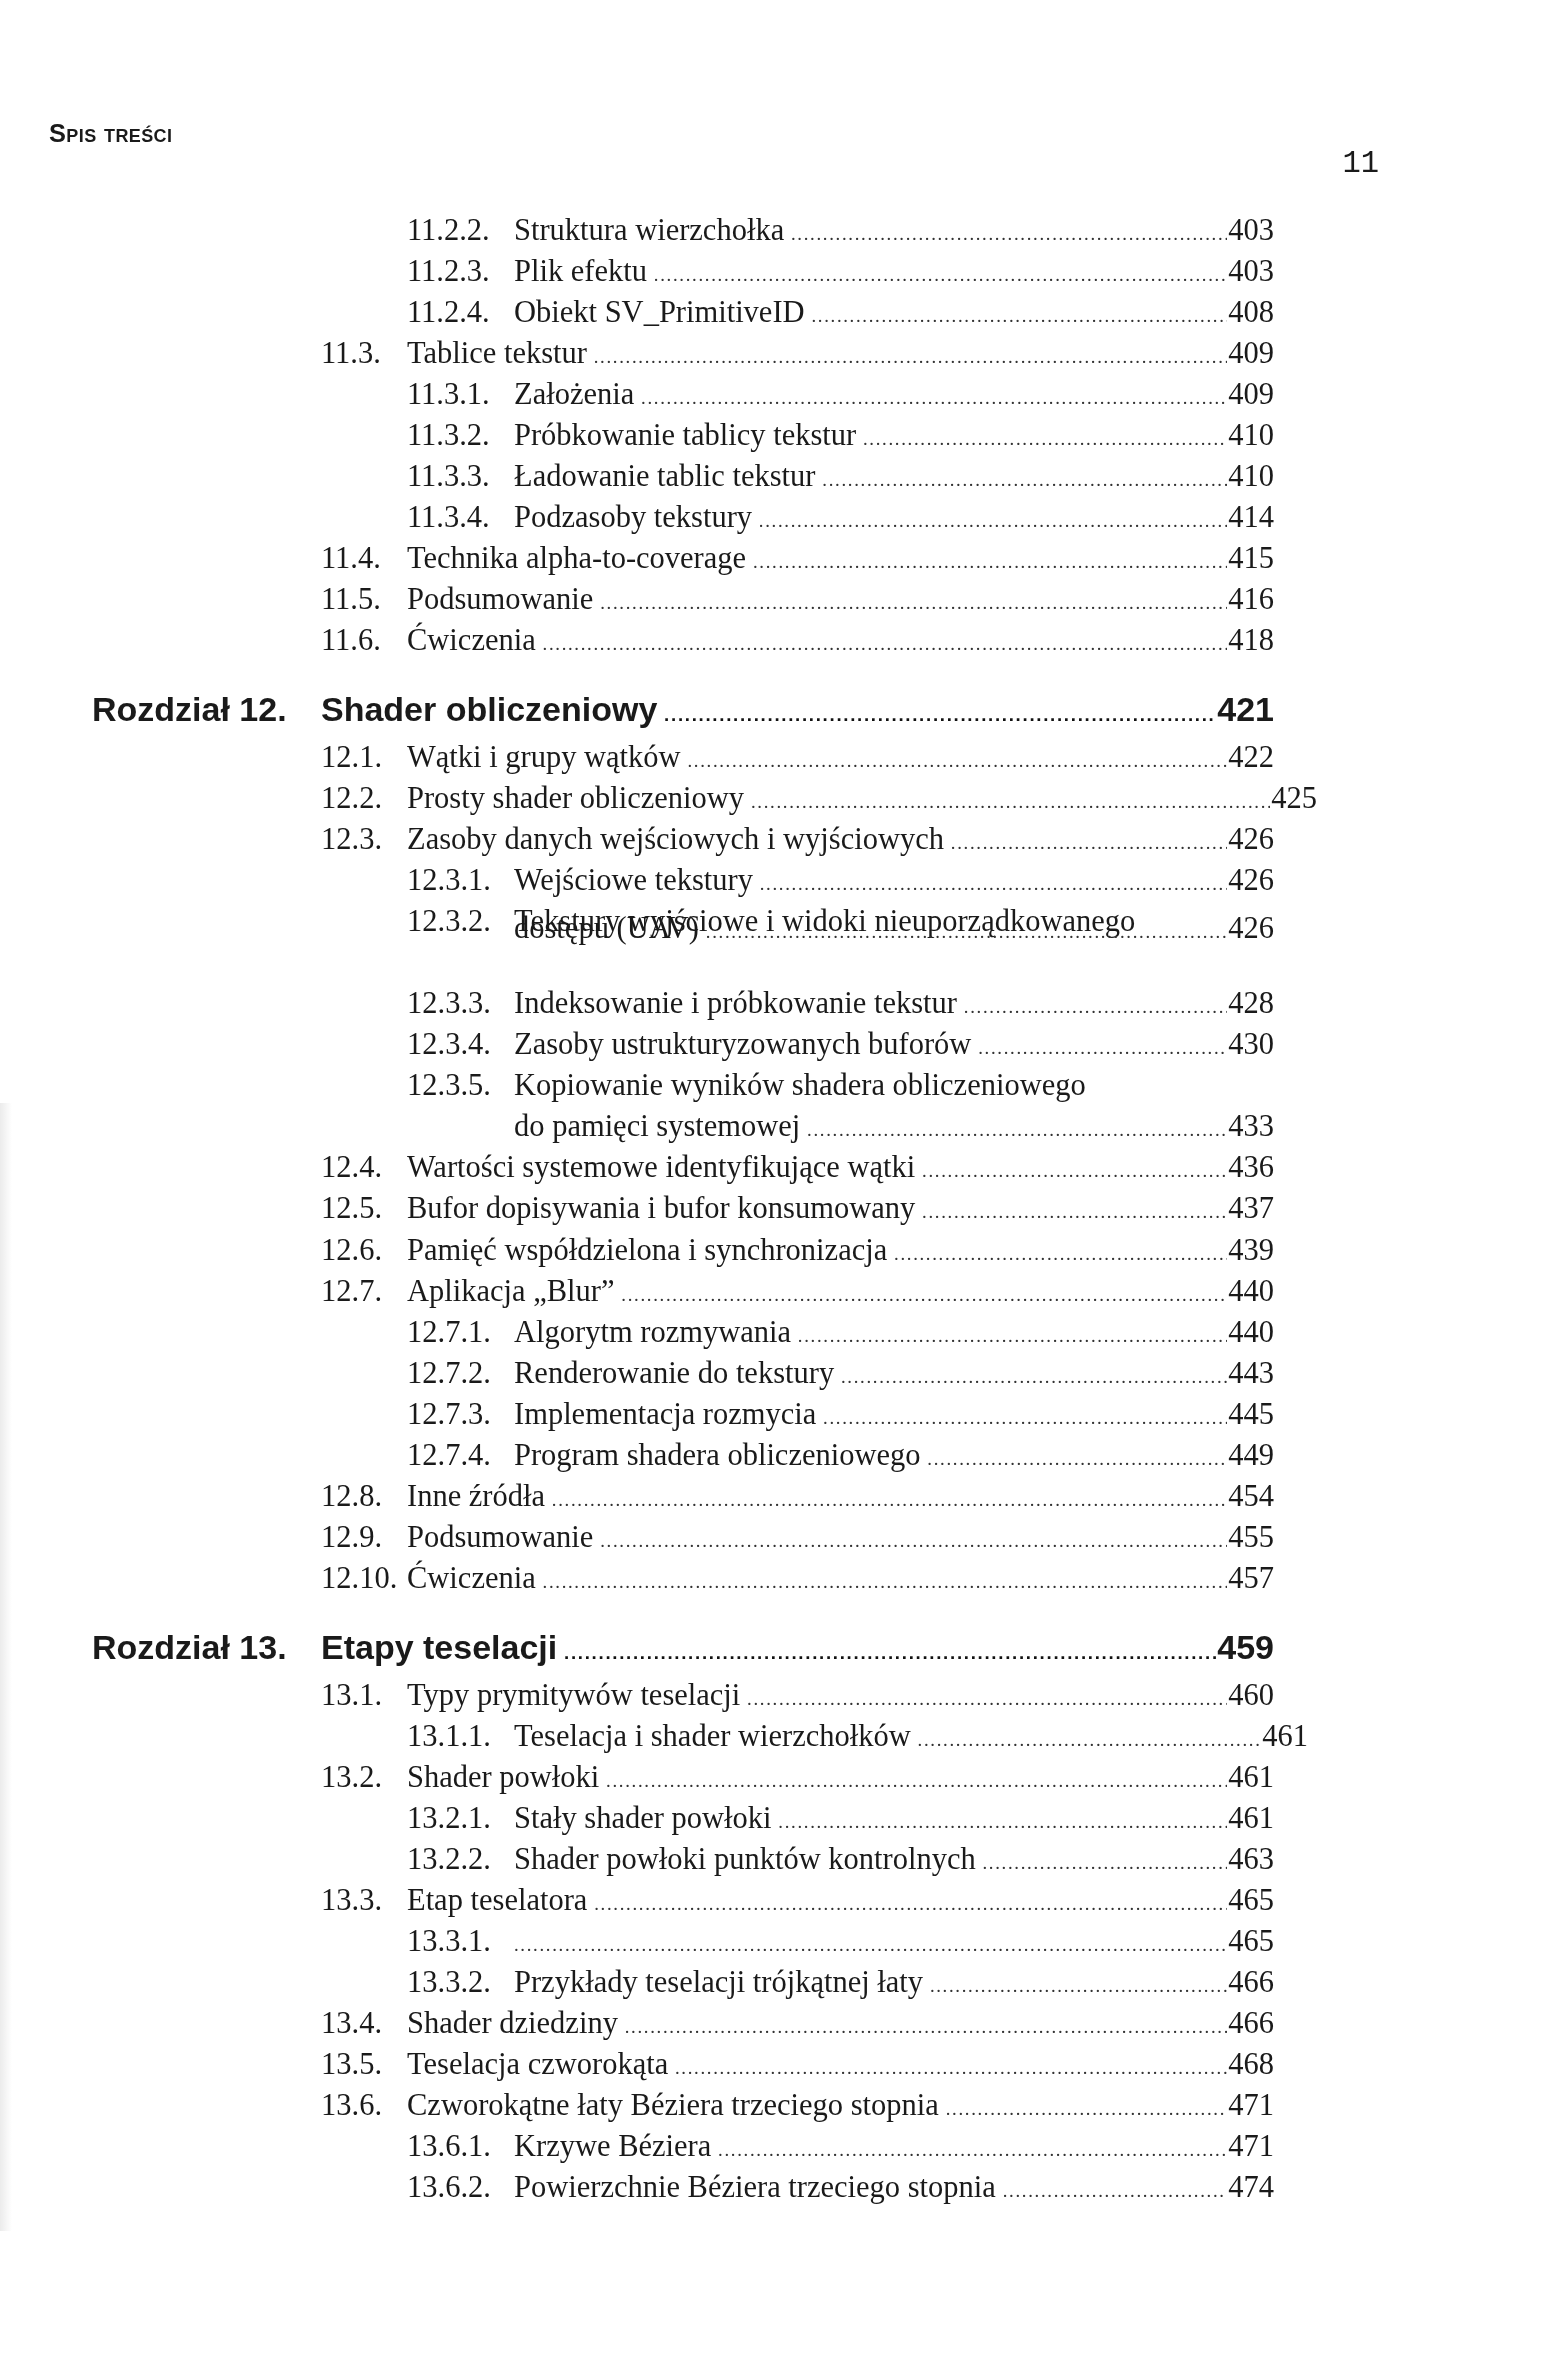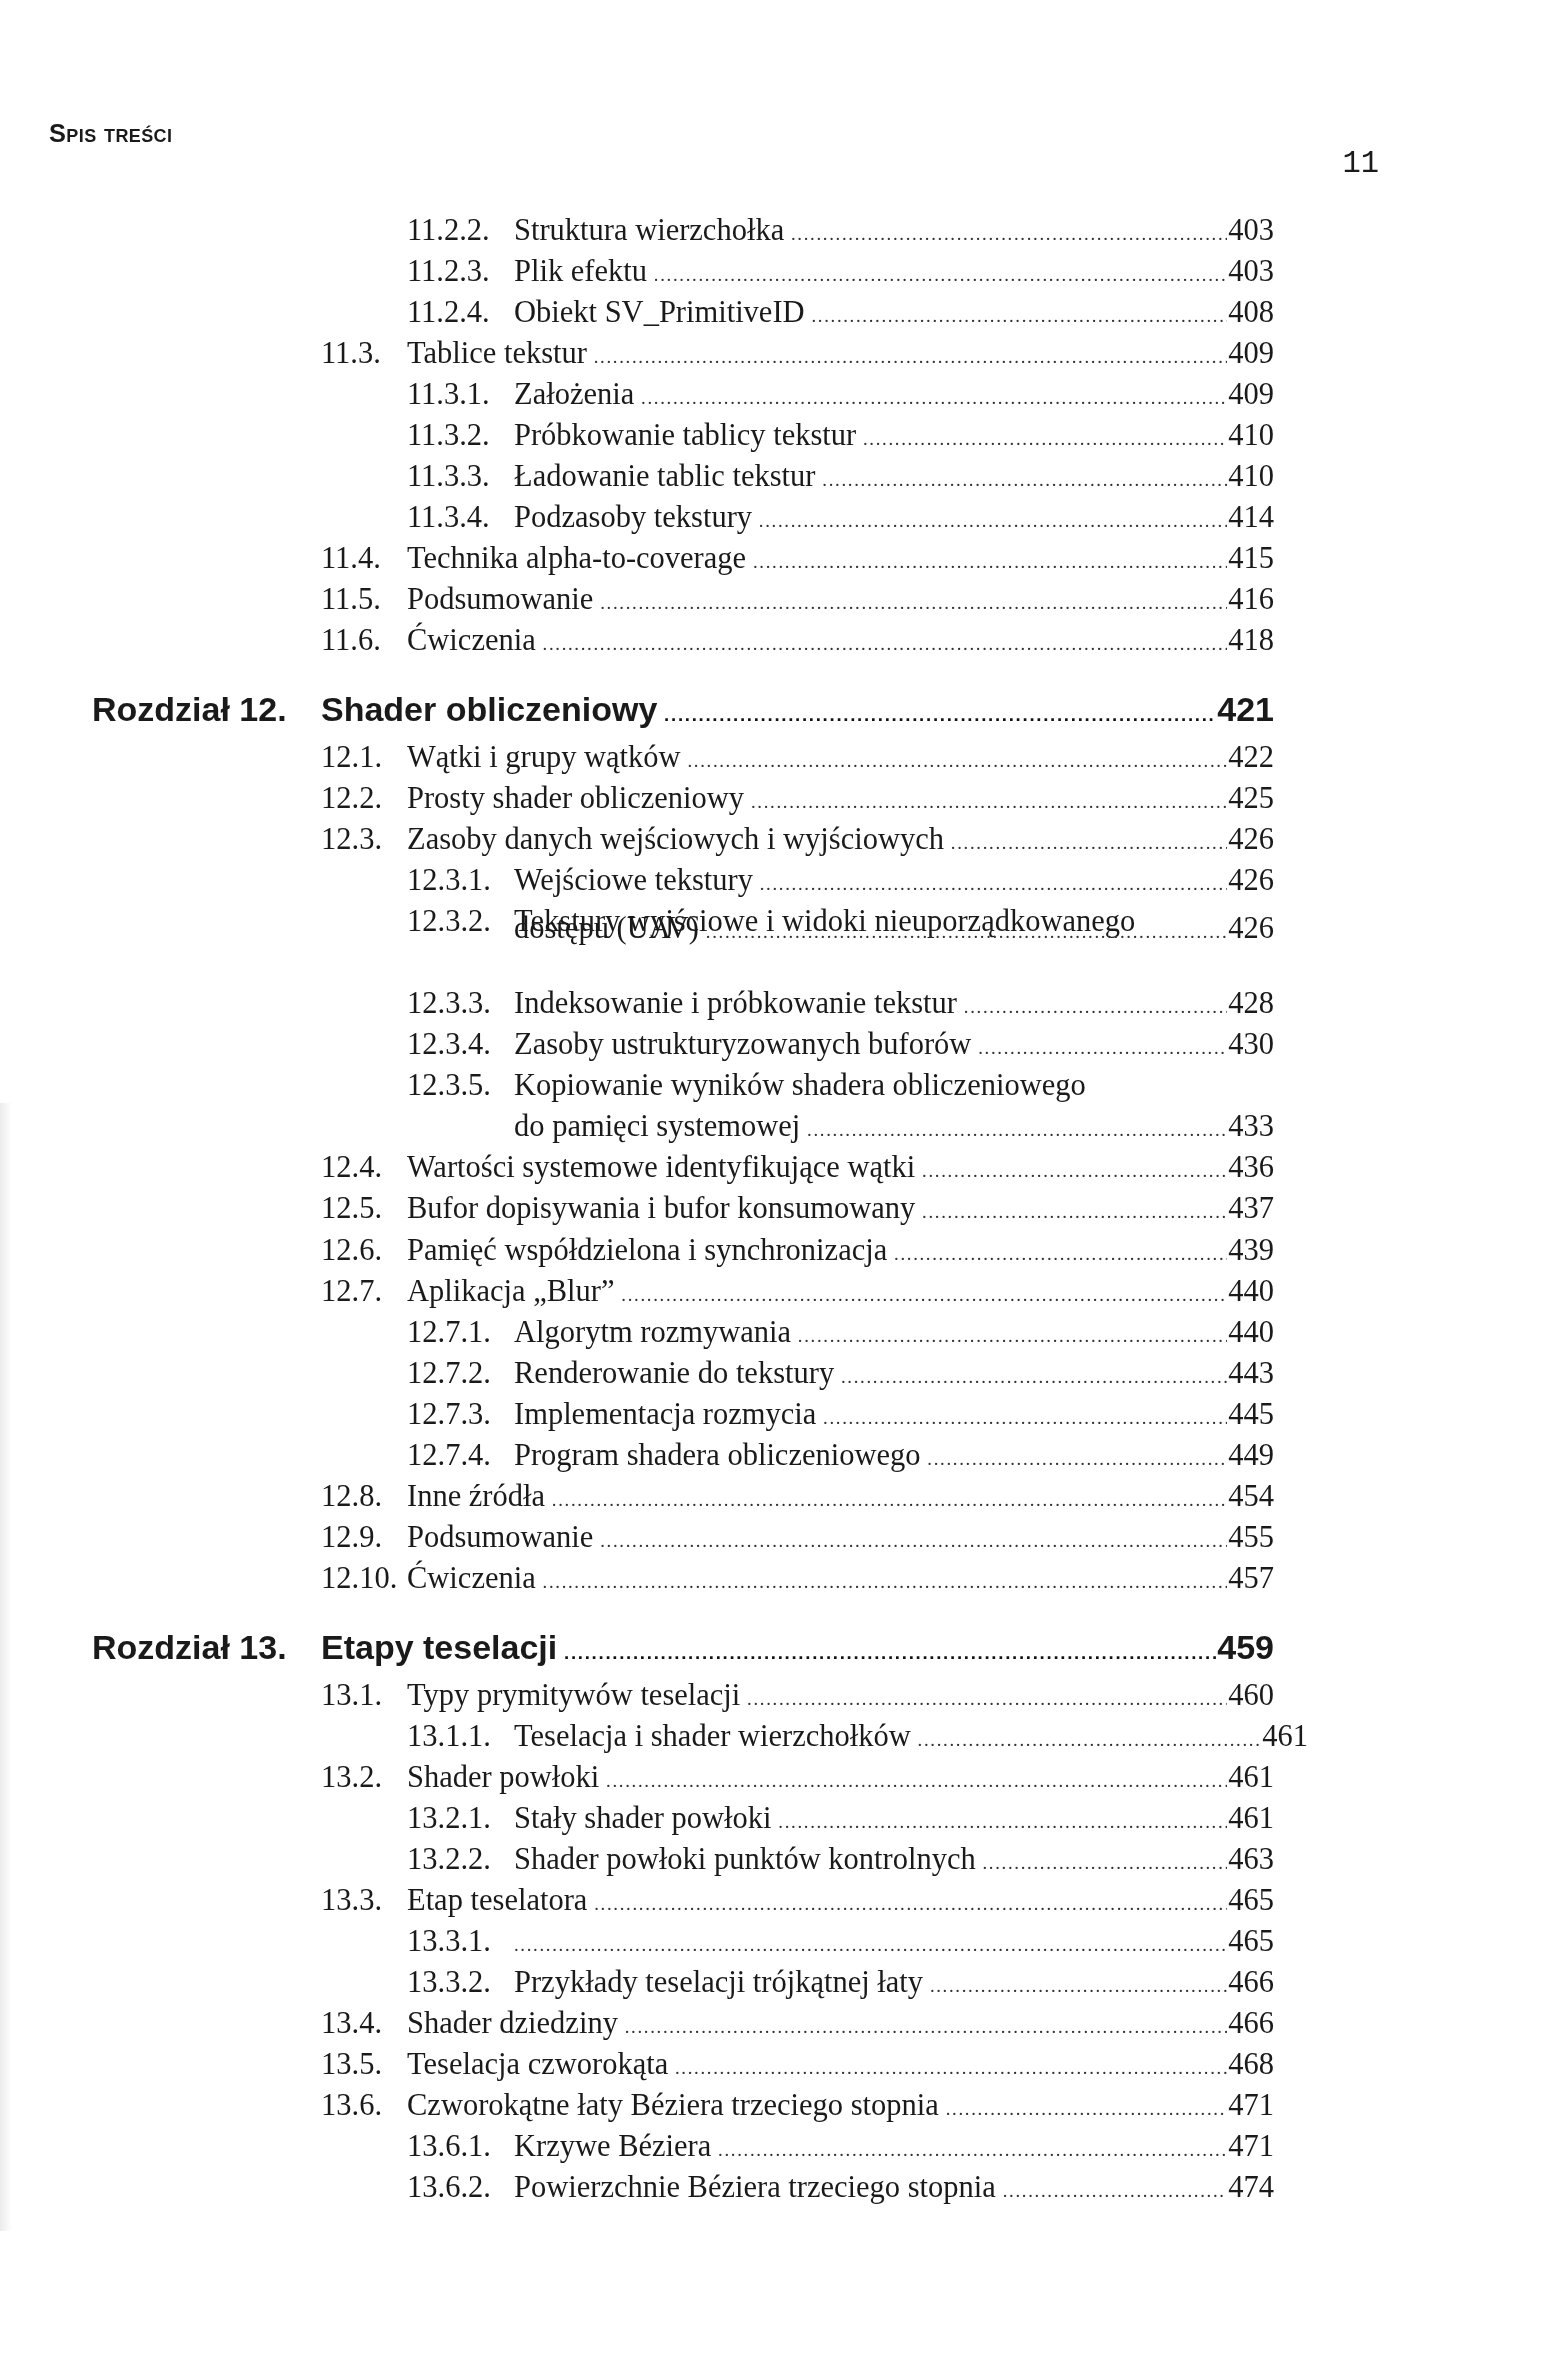--- a/index.html
+++ b/index.html
@@ -163,21 +163,21 @@
       </span>
     </div>
     <div class="row l1" style="top: 737px;">
       <span class="num">12.1.</span>
       <span class="entry">
         <span class="title">Wątki i grupy wątków</span>
         <span class="leader"></span>
         <span class="pg">422</span>
       </span>
     </div>
-    <div class="row l1" style="top: 778px;">
+    <div class="row l1" style="top: 778px; padding-left: 43px;">
       <span class="num">12.2.</span>
       <span class="entry">
         <span class="title">Prosty shader obliczeniowy</span>
         <span class="leader"></span>
         <span class="pg">425</span>
       </span>
     </div>
     <div class="row l1" style="top: 819px;">
       <span class="num">12.3.</span>
       <span class="entry">

